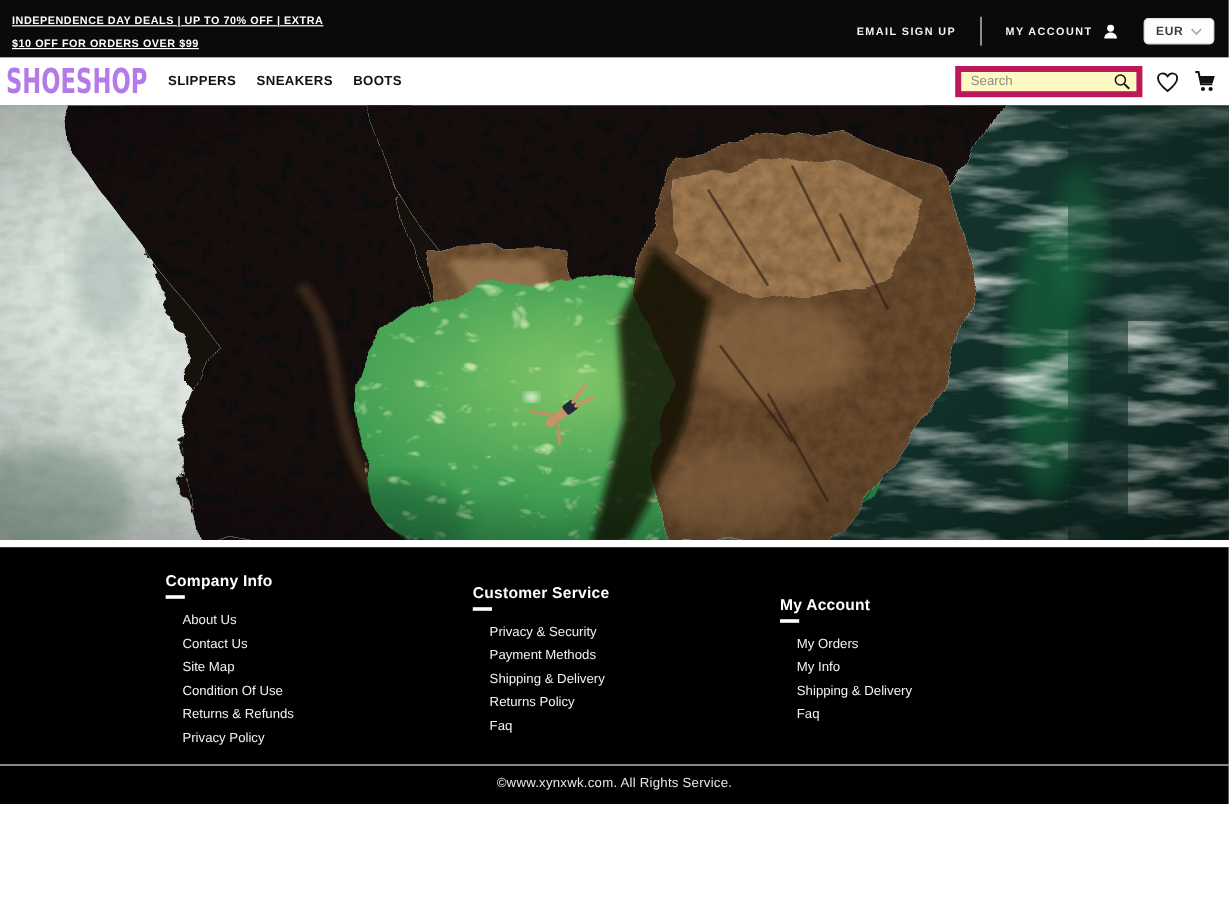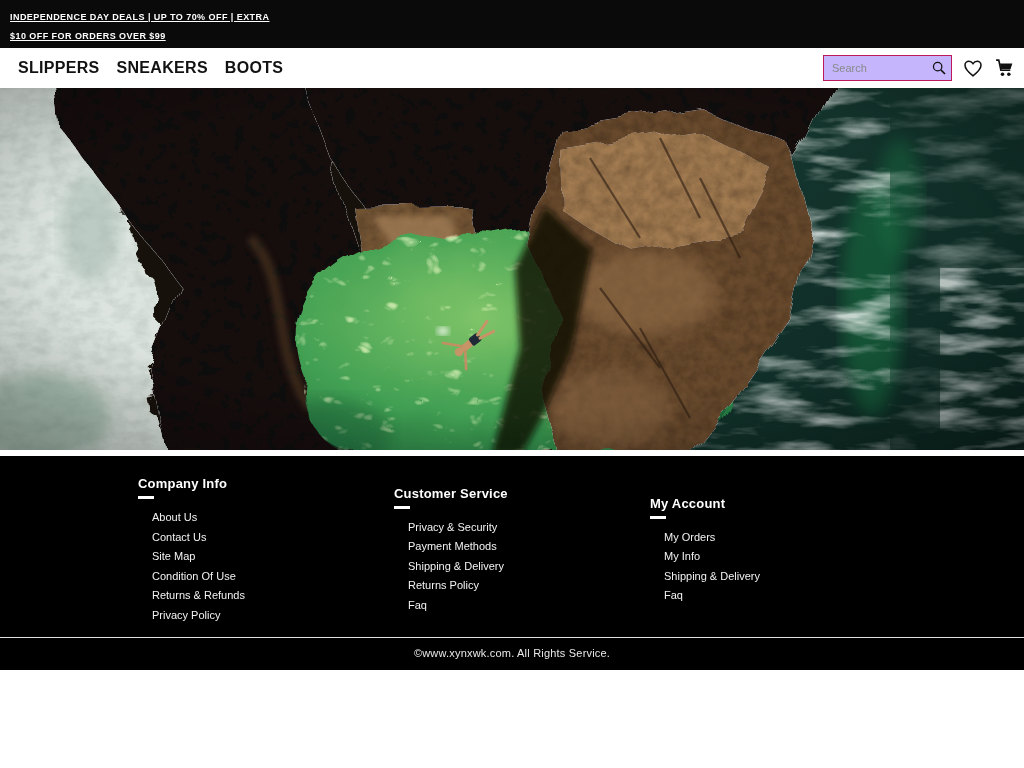--- a/index.html
+++ b/index.html
@@ -41,26 +41,26 @@
   }
   .logo-wrap { width:122px; flex:none; cursor:pointer; }
   .logo {
     font-family:"DejaVu Sans", sans-serif;
     font-size:27px; font-weight:bold; color:#b47be8;
     transform:scaleX(.70) scaleY(1.06); transform-origin:left center;
     letter-spacing:0; white-space:nowrap; display:inline-block; line-height:1;
   }
   .nav { display:flex; gap:17px; margin-left:13px; }
   .nav-item {
-    font-size:16px; font-weight:bold; color:#121212; letter-spacing:.3px;
+    font-size:11px; font-weight:bold; color:#121212; letter-spacing:.3px;
     cursor:pointer; white-space:nowrap;
   }
   .header-right { margin-left:auto; display:flex; align-items:center; gap:10px; }
   .search-box {
-    width:129px; height:26px; border:1px solid #be185d; background:#c4b5fd;
+    width:156px; height:26px; border:5px solid #be185d; background:#fef9c3;
     display:flex; align-items:center;
   }
   .search-input {
     border:none; outline:none; flex:1; min-width:0; font-size:11px;
     padding:0 2px 0 8px; color:#333; font-family:"Liberation Sans", sans-serif;
     background:transparent;
   }
   .search-input::placeholder { color:#8a8a8a; }
   .icon-btn {
     background:none; border:none; padding:0; cursor:pointer;
@@ -92,23 +92,49 @@
   }
 </style>
 </head>
 <body>
 
 <div class="topbar">
   <div class="promos">
     <a class="promo">INDEPENDENCE DAY DEALS | UP TO 70% OFF | EXTRA</a>
     <a class="promo">$10 OFF FOR ORDERS OVER $99</a>
   </div>
+  <div class="topbar-right">
+    <a class="toplink">
+      <span>EMAIL SIGN UP</span>
+    </a>
+    <div class="tdivider"></div>
+    <a class="toplink">
+      <span>MY ACCOUNT</span>
+      <span style="display:flex;">
+        <svg width="15" height="15" viewBox="0 0 24 24" fill="#ffffff">
+          <circle cx="12" cy="7.2" r="4.6"></circle>
+          <path d="M3.5 21c0-5.2 3.9-8.2 8.5-8.2s8.5 3 8.5 8.2Z"></path>
+        </svg>
+      </span>
+    </a>
+    <button class="eur-btn">
+      <span>EUR</span>
+      <span style="display:flex;">
+        <svg width="10" height="7" viewBox="0 0 10 7" fill="none">
+          <path d="M1 1.2 L5 5.4 L9 1.2" stroke="#a9a9a9" stroke-width="1.4"></path>
+        </svg>
+      </span>
+    </button>
+  </div>
 </div>
 
 <div class="header">
+  <div class="logo-wrap">
+    <span class="logo">SHOESHOP</span>
+  </div>
   <nav class="nav">
     <a class="nav-item">SLIPPERS</a>
     <a class="nav-item">SNEAKERS</a>
     <a class="nav-item">BOOTS</a>
   </nav>
   <div class="header-right">
     <div class="search-box">
       <input class="search-input" type="text" placeholder="Search" style="">
       <button class="icon-btn search-btn">
         <span style="display:flex;">

